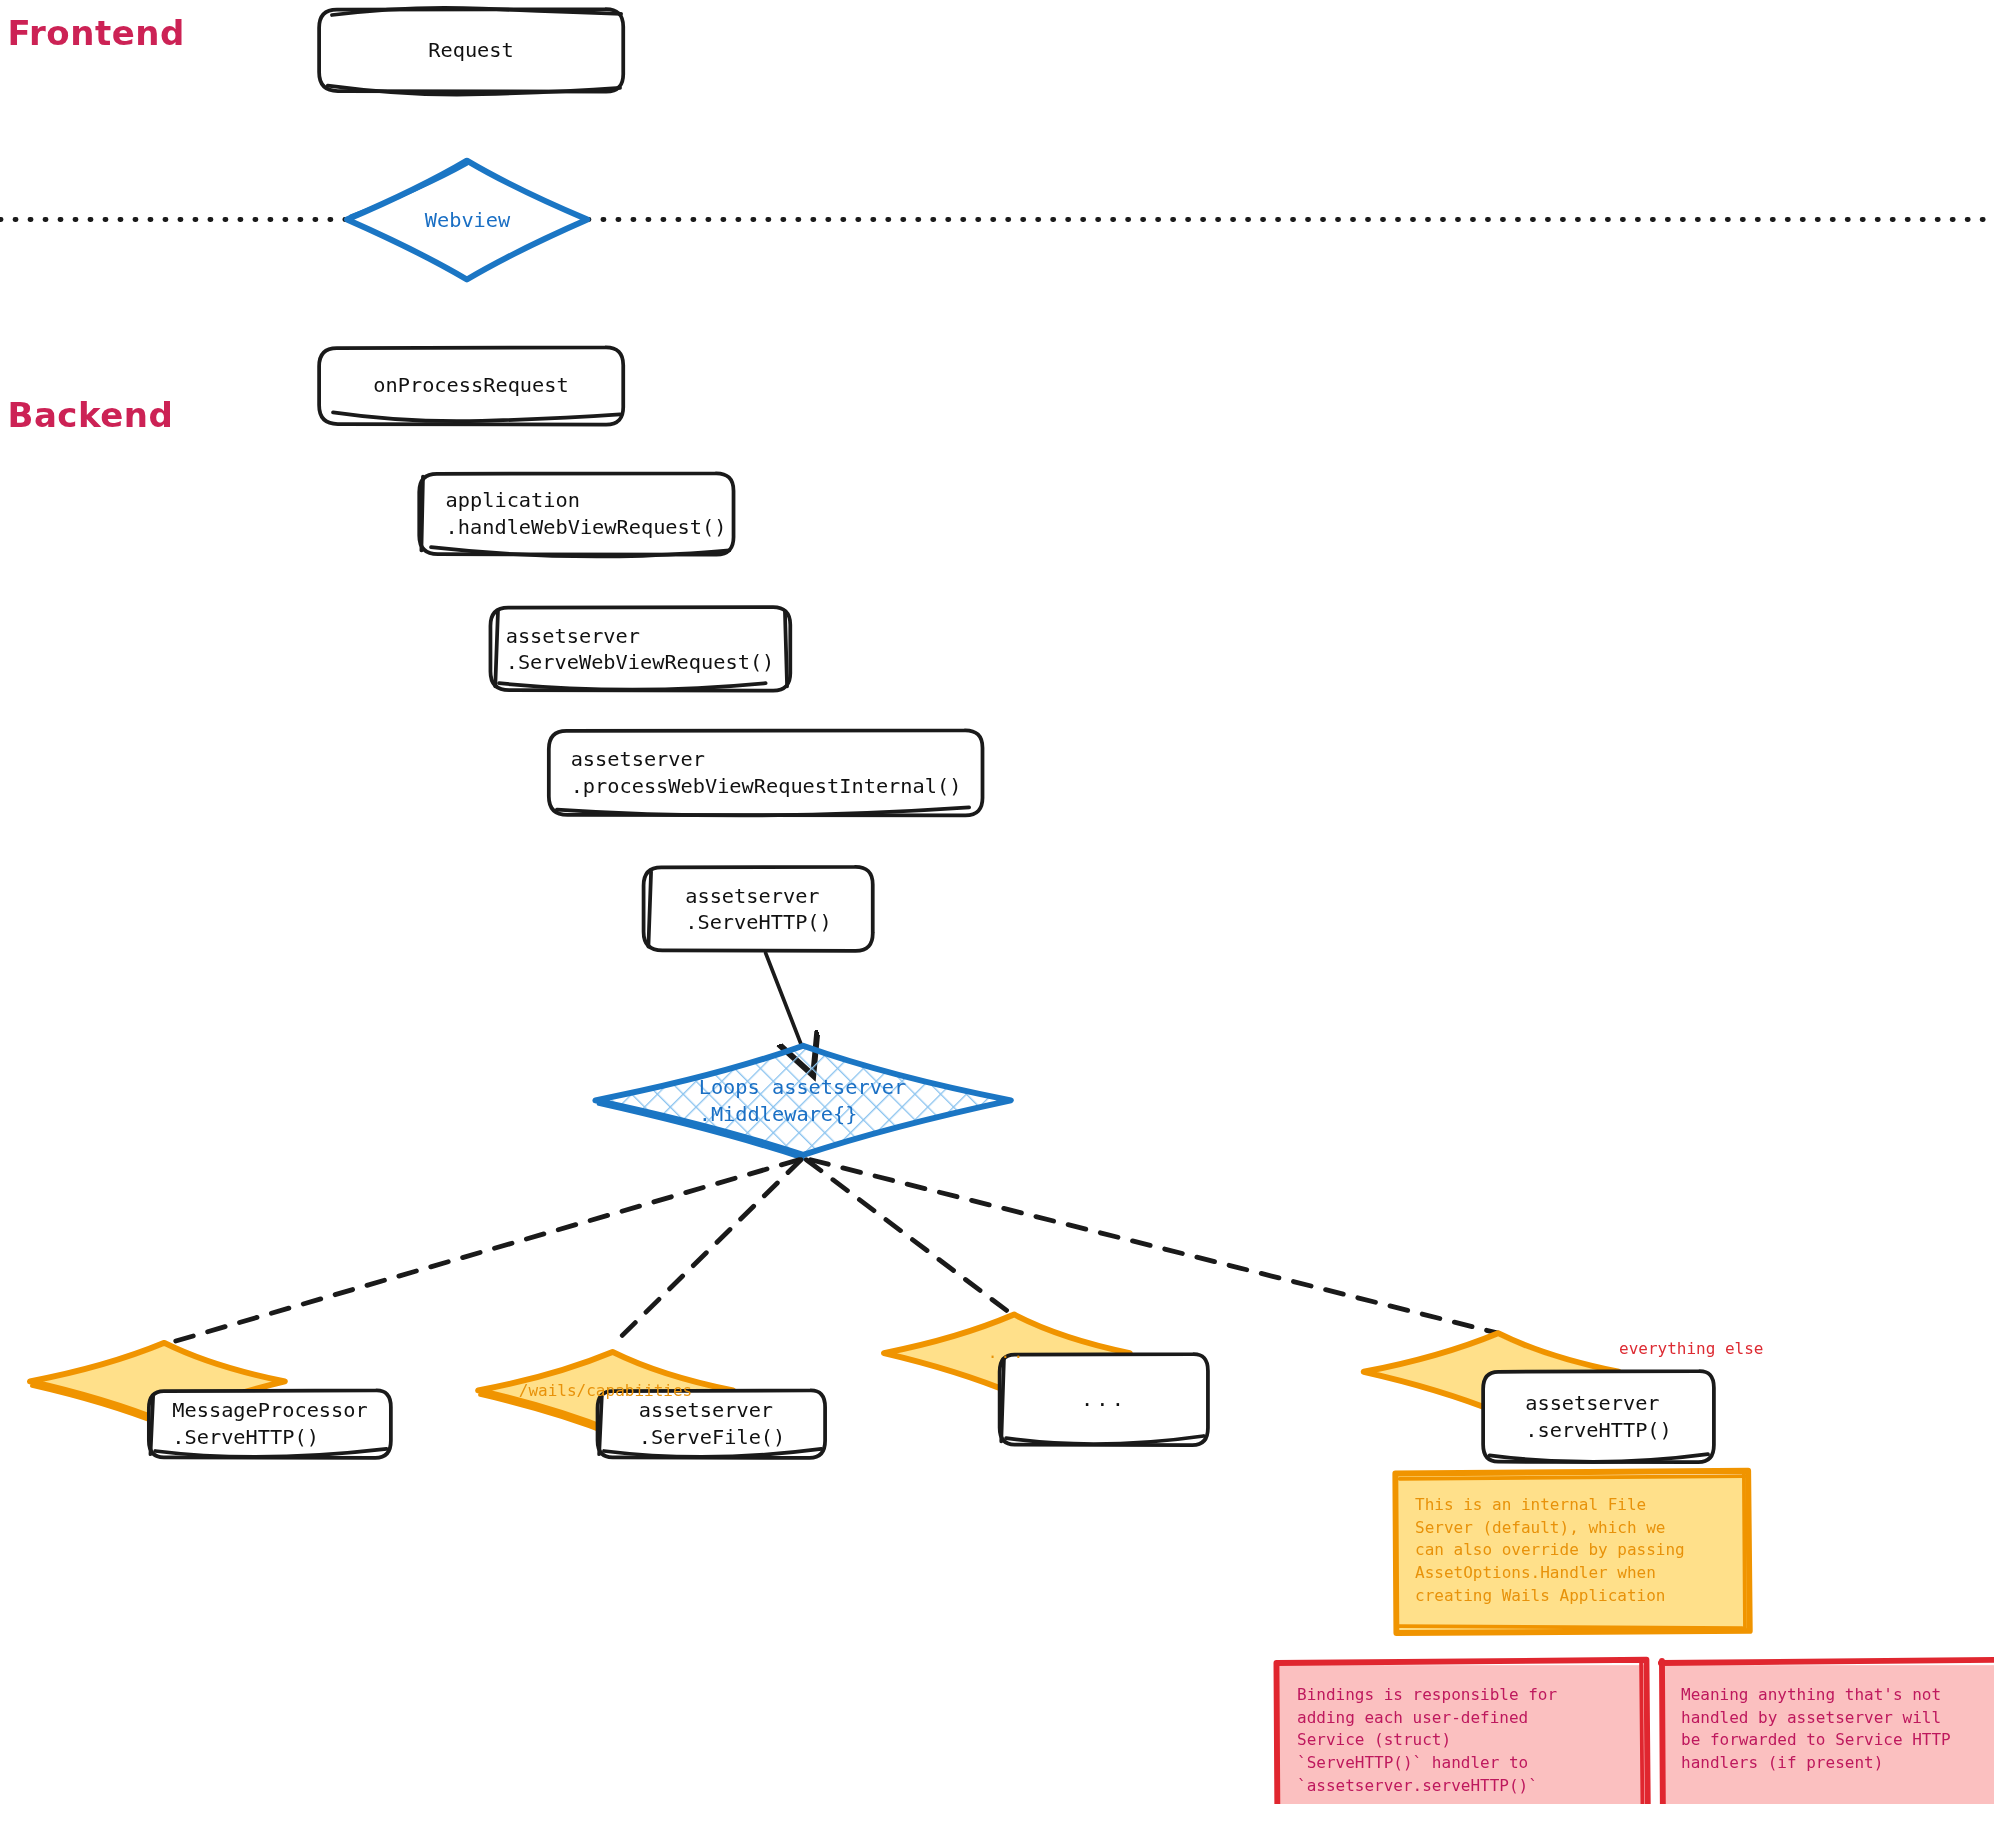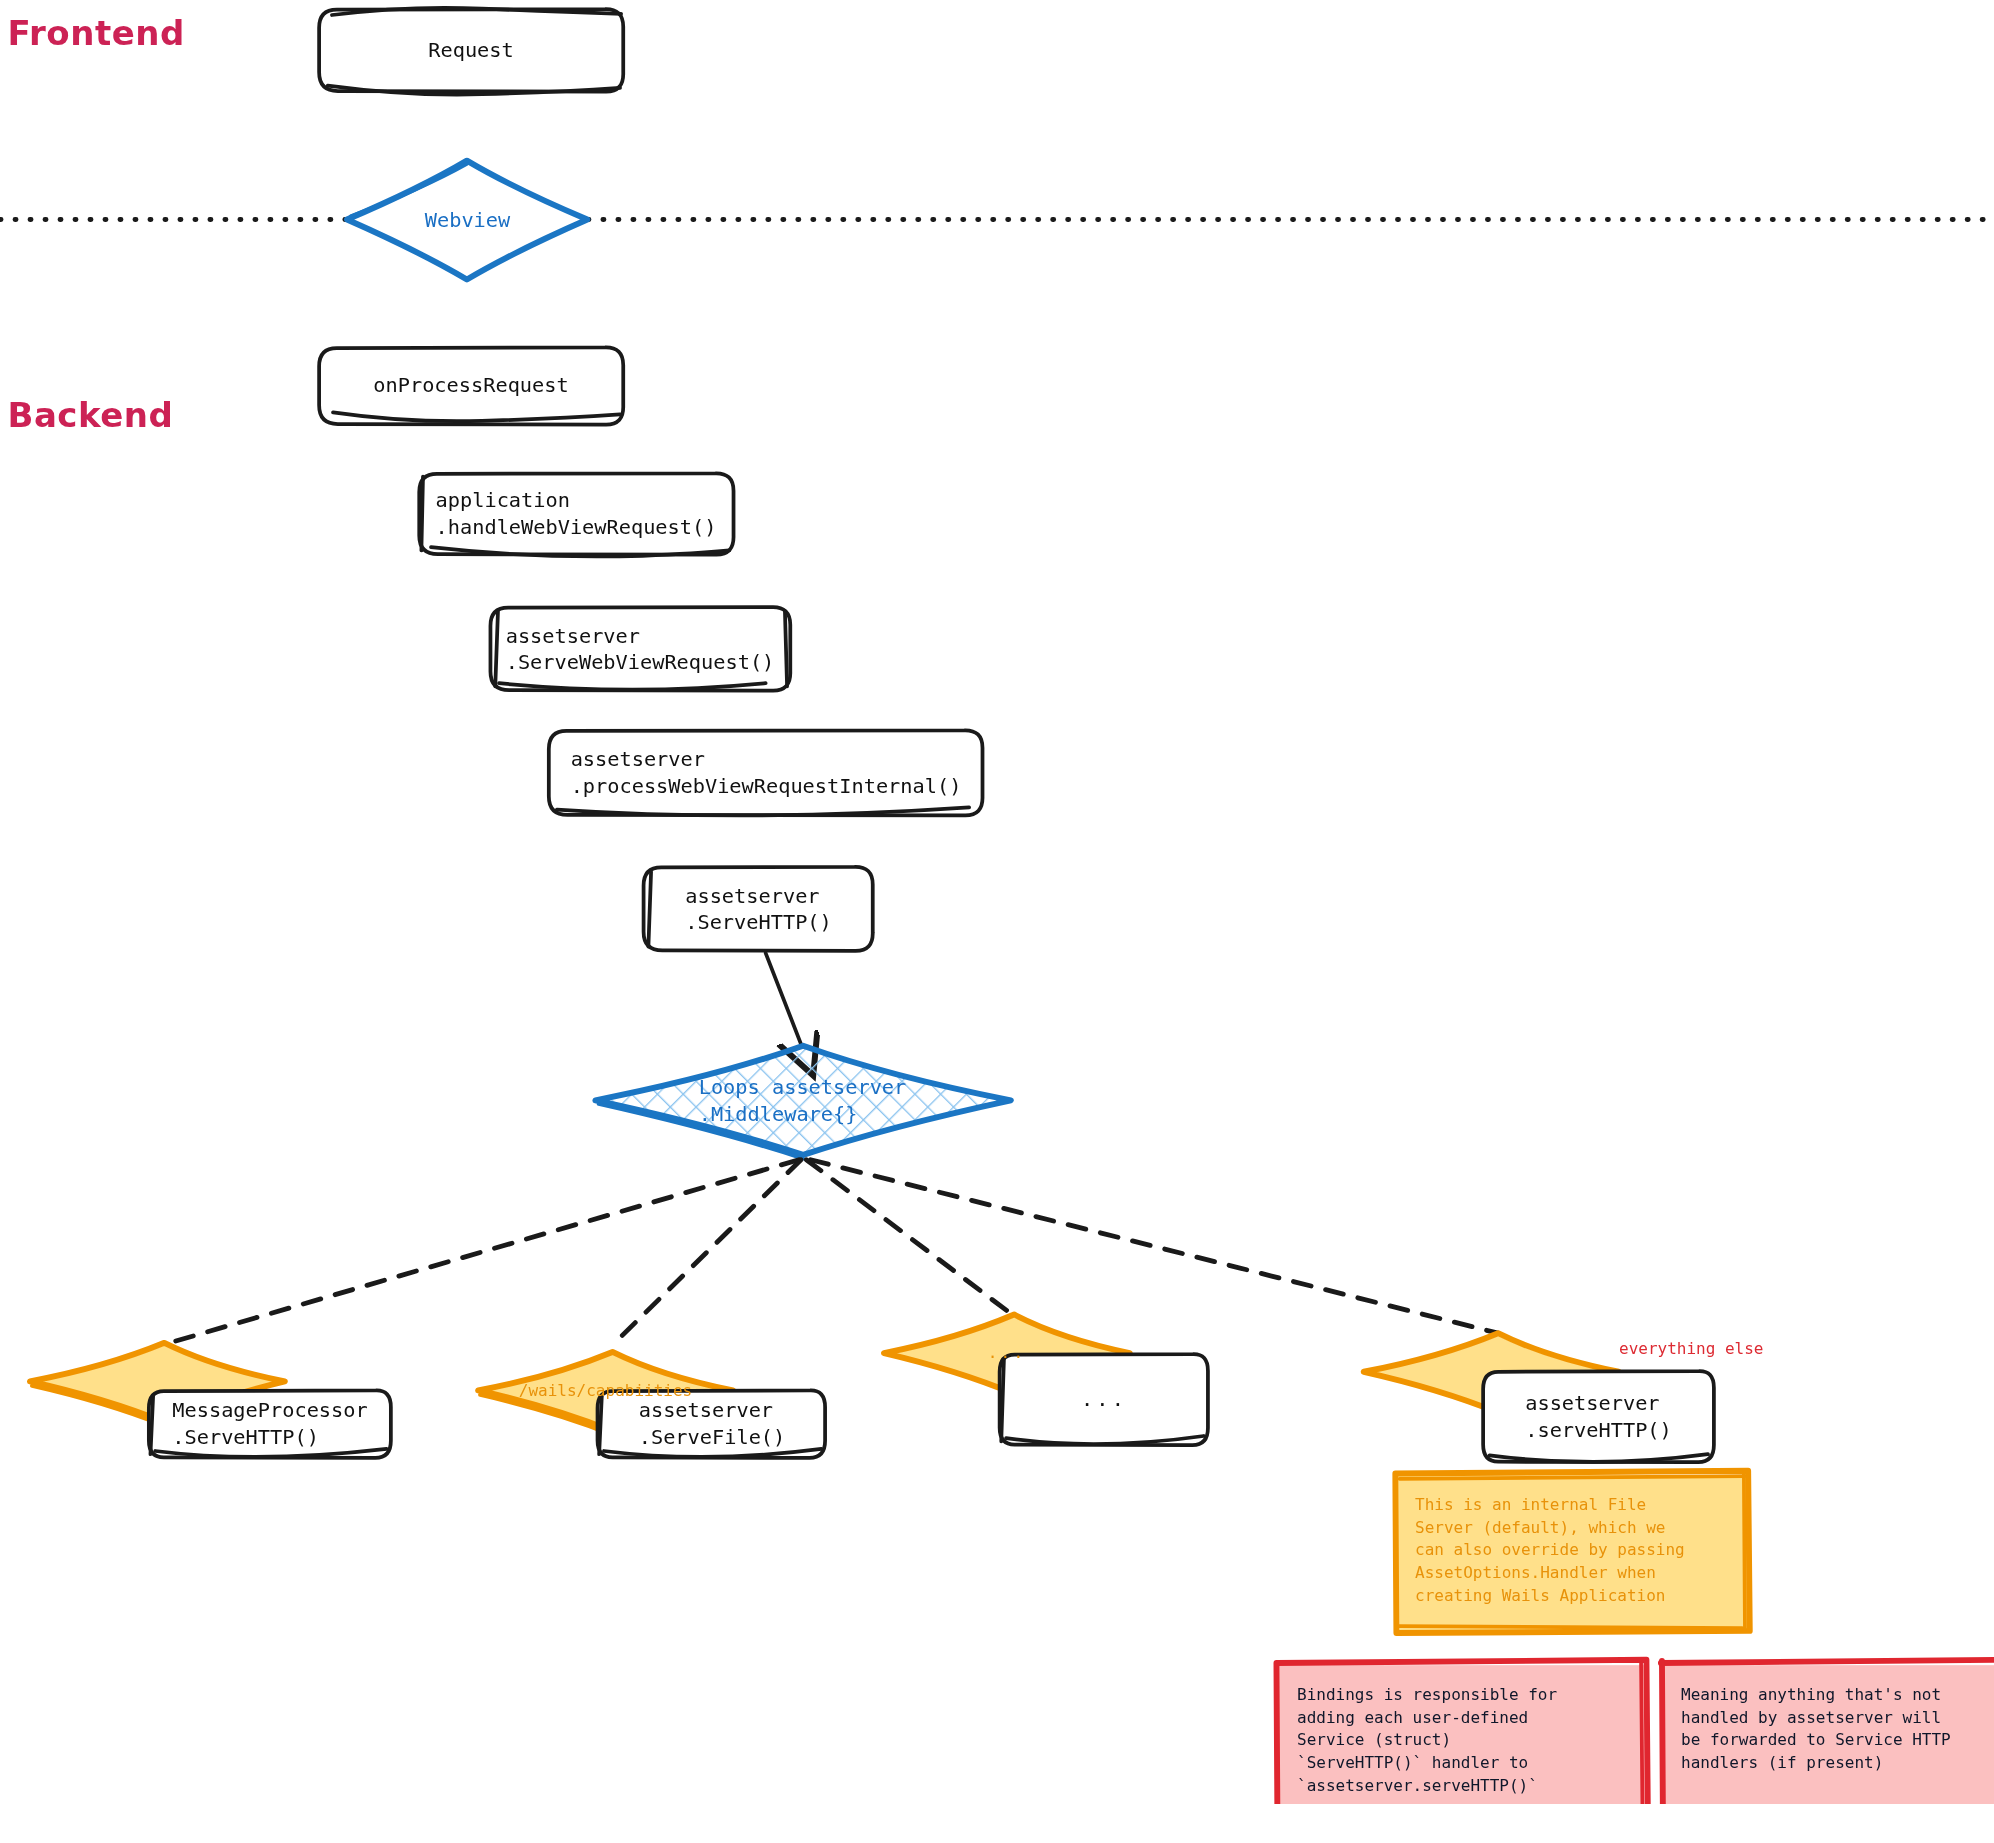--- a/index.html
+++ b/index.html
@@ -11,21 +11,21 @@
     font-size:34px;color:#cc2255;letter-spacing:0.5px;white-space:nowrap;}
 
   .node{position:absolute;display:flex;align-items:center;justify-content:center;
     text-align:left;line-height:1.30;white-space:pre;}
 
   .proc-text{font-family:"DejaVu Sans Mono",monospace;font-size:20.3px;color:#111;}
   .blue-text{font-family:"DejaVu Sans Mono",monospace;font-size:20.3px;color:#1a6fc4;}
   .orange-text{font-family:"DejaVu Sans Mono",monospace;font-size:16px;color:#e8920a;}
   .note-text-y{font-family:"DejaVu Sans Mono",monospace;font-size:16px;color:#e8920a;
     line-height:1.42;text-align:left;white-space:pre-line;}
-  .note-text-r{font-family:"DejaVu Sans Mono",monospace;font-size:16px;color:#0f172a;
+  .note-text-r{font-family:"DejaVu Sans Mono",monospace;font-size:16px;color:#be185d;
     line-height:1.42;text-align:left;white-space:pre-line;}
   .tag-text{font-family:"DejaVu Sans Mono",monospace;font-size:16px;color:#dd2b33;white-space:nowrap;}
   .dots-text{font-family:"DejaVu Sans Mono",monospace;font-size:20.3px;color:#111;letter-spacing:3.2px;}
   .dots-text-o{font-family:"DejaVu Sans Mono",monospace;font-size:16px;color:#e8920a;letter-spacing:3.2px;}
 
   .note-pad{position:absolute;box-sizing:border-box;padding:19px 16px 0 18px;}
 </style>
 </head>
 <body>
 
@@ -173,21 +173,21 @@
 
   <div class="lane-label" style="left:7.5px;top:13px;">Frontend</div>
   <div class="lane-label" style="left:7.5px;top:395px;">Backend</div>
 
   <div class="node proc-text" style="left:319px;top:9px;width:304px;height:82px;">Request</div>
 
   <div class="node blue-text" style="left:347px;top:161px;width:241px;height:119px;">Webview</div>
 
   <div class="node proc-text" style="left:319px;top:347px;width:304px;height:77px;">onProcessRequest</div>
 
-  <div class="node proc-text" style="left:419px;top:473px;width:314px;height:81px;">application
+  <div class="node proc-text" style="left:429px;top:473px;width:314px;height:81px;">application
 .handleWebViewRequest()</div>
 
   <div class="node proc-text" style="left:490px;top:607px;width:300px;height:84px;">assetserver
 .ServeWebViewRequest()</div>
 
   <div class="node proc-text" style="left:549px;top:730px;width:434px;height:85px;">assetserver
 .processWebViewRequestInternal()</div>
 
   <div class="node proc-text" style="left:644px;top:867px;width:229px;height:84px;">assetserver
 .ServeHTTP()</div>

